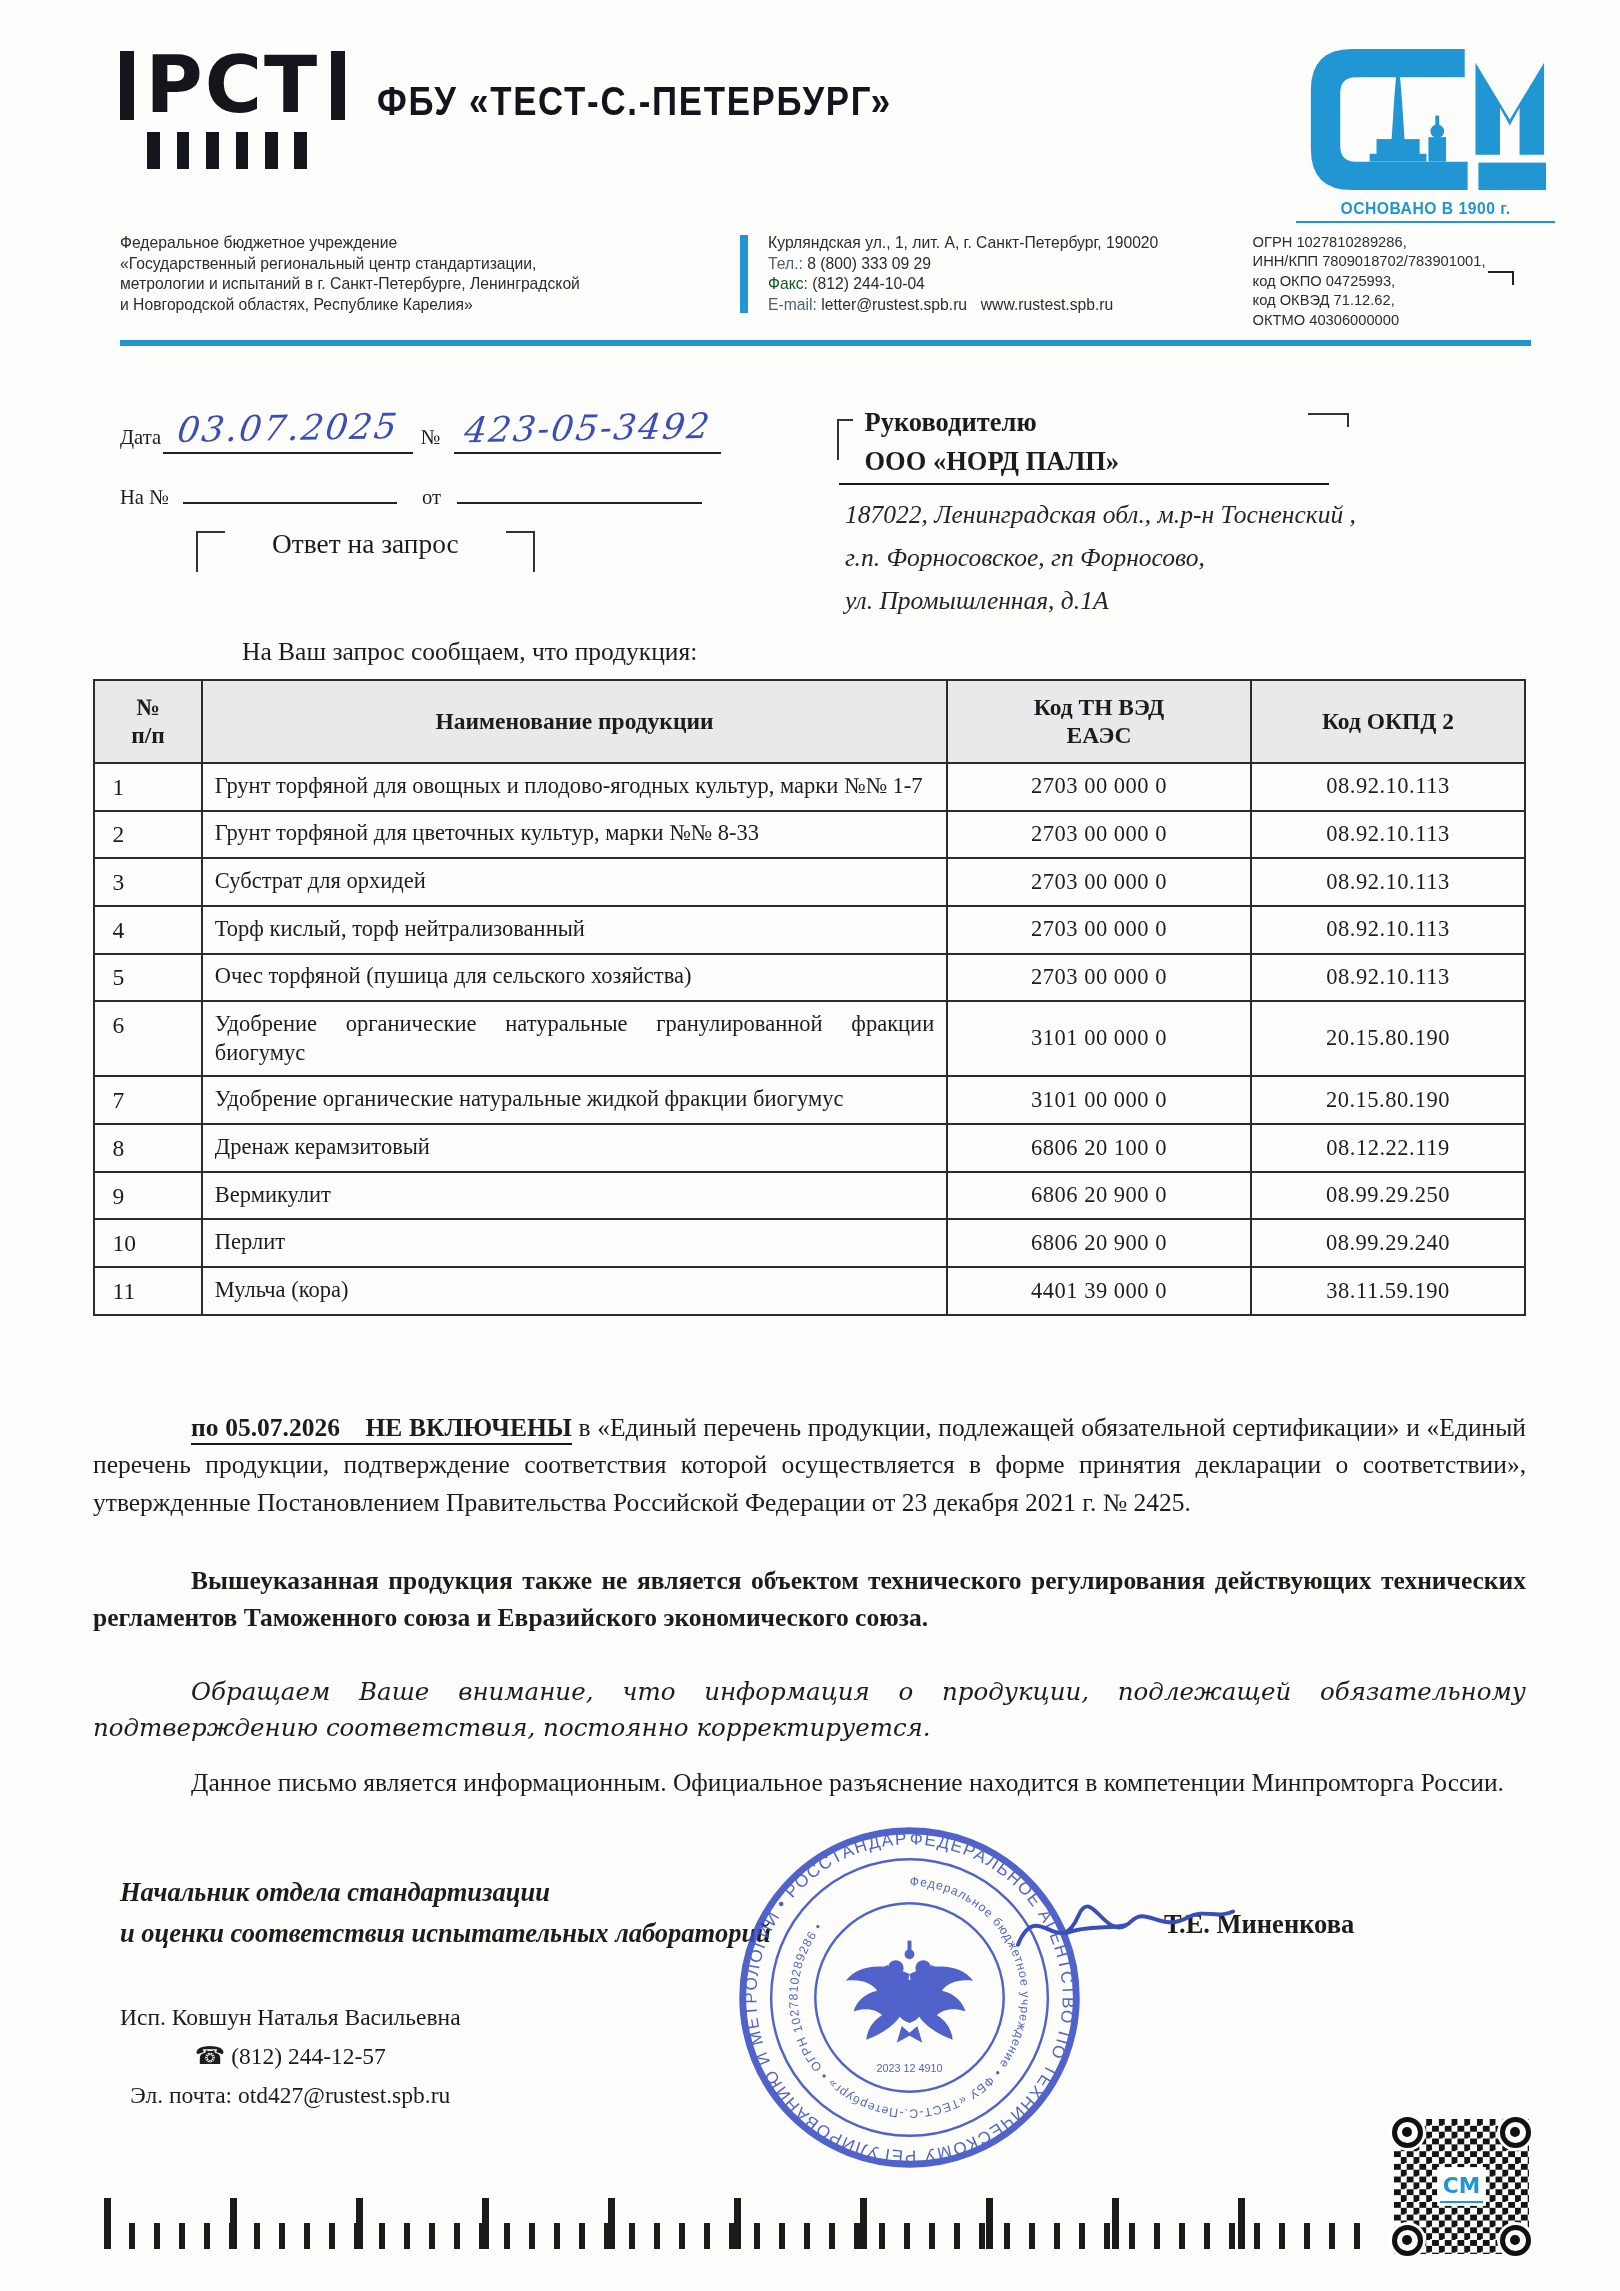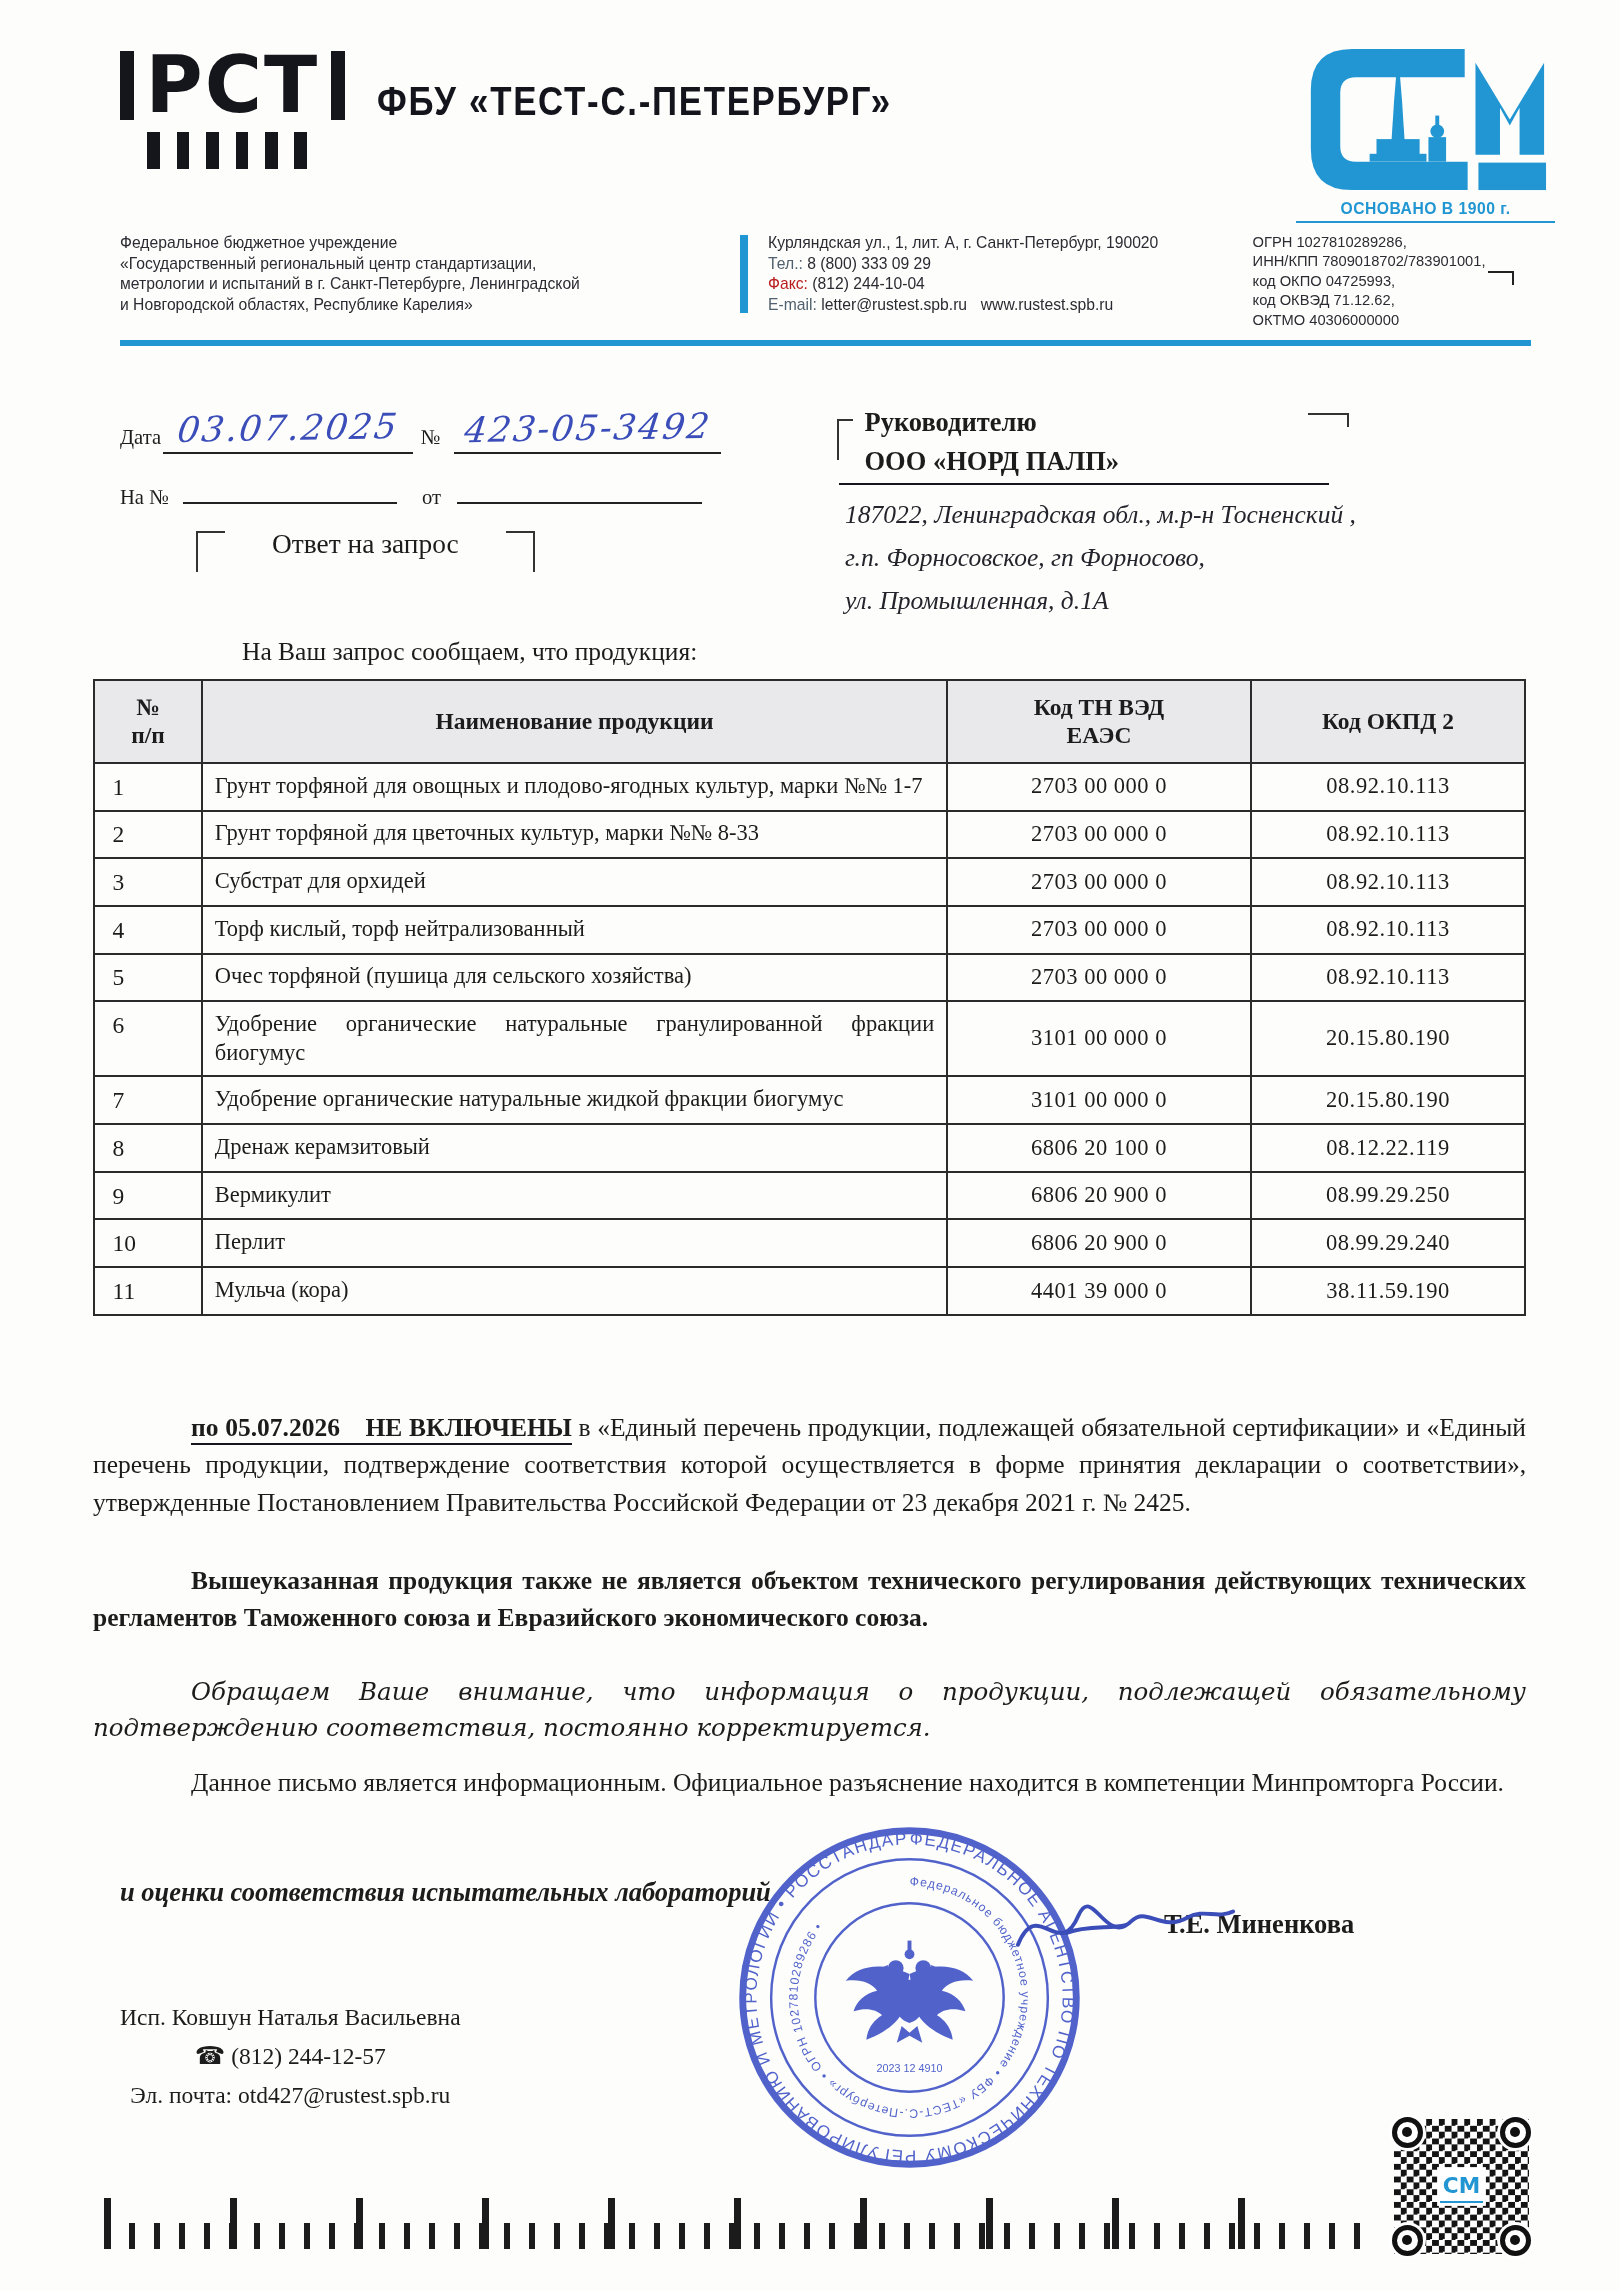--- a/index.html
+++ b/index.html
@@ -34,21 +34,21 @@
     margin-top:2px;padding-bottom:2.9px;border-bottom:2.9px solid var(--brand-blue);
     font-family:"Liberation Sans",sans-serif;font-weight:700;font-size:15.7px;color:var(--brand-blue);letter-spacing:0.5px;
   }
   .org-info{position:absolute;left:120px;top:233px;width:1411px;display:flex;
     font-family:"Liberation Sans",sans-serif;font-size:15.7px;line-height:1.32;color:#2b2b33;}
   .org-info .col1{width:606px;}
   .vdiv{width:8.8px;height:78px;background:var(--brand-blue);margin:2px 19.6px 0 13.7px;flex:none;}
   .org-info .col2{width:459px;}
   .org-info .col3{margin-left:25.5px;font-size:14.7px;width:265px;}
   .lab{color:#50606e;}
-  .lab.fax{color:#b91c1c;}
+  .lab.fax{color:#14532d;}
   .site{margin-left:13.7px;}
   .blueline{position:absolute;left:120px;top:340px;width:1411px;height:5.9px;background:var(--brand-blue);}
   .cropmark{position:absolute;left:1488px;top:271px;width:25.5px;height:13.7px;border-top:2.9px solid #222;border-right:2.9px solid #222;}
   
   .lbl{font-size:20.6px;}
   .fill{display:inline-block;border-bottom:2px solid #222;vertical-align:baseline;text-align:center;}
   .hw{
     font-family:"DejaVu Serif",serif;font-style:italic;font-size:35px;color:var(--ink-blue);
     display:inline-block;transform:skewX(-8deg) rotate(-1deg);position:relative;top:-3.9px;letter-spacing:2px;white-space:nowrap;
   }
@@ -313,20 +313,21 @@
   </table>
 
   <div class="para p1">
     <b class="uline"><span>по 05.07.2026</span><span class="gap"></span><span>НЕ ВКЛЮЧЕНЫ</span></b><span> в «Единый перечень продукции, подлежащей обязательной сертификации» и «Единый перечень продукции, подтверждение соответствия которой осуществляется в форме принятия декларации о соответствии», утвержденные Постановлением Правительства Российской Федерации от 23 декабря 2021 г. № 2425.</span>
   </div>
   <div class="para p2">Вышеуказанная продукция также не является объектом технического регулирования действующих технических регламентов Таможенного союза и Евразийского экономического союза.</div>
   <div class="para p3">Обращаем Ваше внимание, что информация о продукции, подлежащей обязательному подтверждению соответствия, постоянно корректируется.</div>
   <div class="para p4">Данное письмо является информационным. Официальное разъяснение находится в компетенции Минпромторга России.</div>
 
   <div class="sig-title">
+    <div>Начальник отдела стандартизации</div>
     <div>и оценки соответствия испытательных лабораторий</div>
   </div>
   <div class="sig-name">Т.Е. Миненкова</div>
 
   <svg class="stamp" viewBox="0 0 372 372">
     <defs>
       <path id="tp-outer" d="M186 30 a156 156 0 1 1 -0.1 0"></path>
       <path id="tp-inner" d="M186 72 a114 114 0 1 1 -0.1 0"></path>
     </defs>
     <g fill="none" stroke="var(--stamp-blue)">

